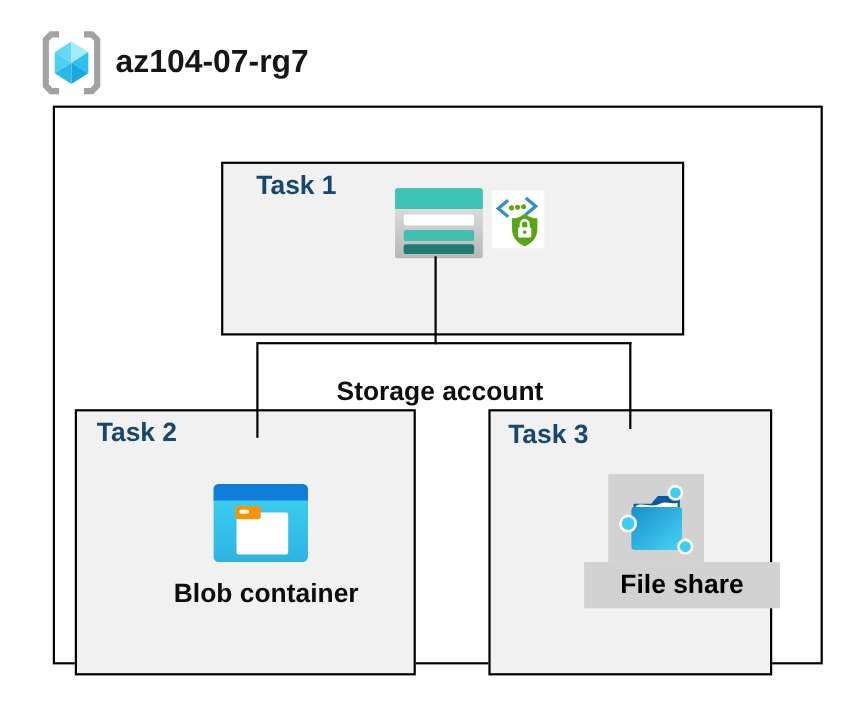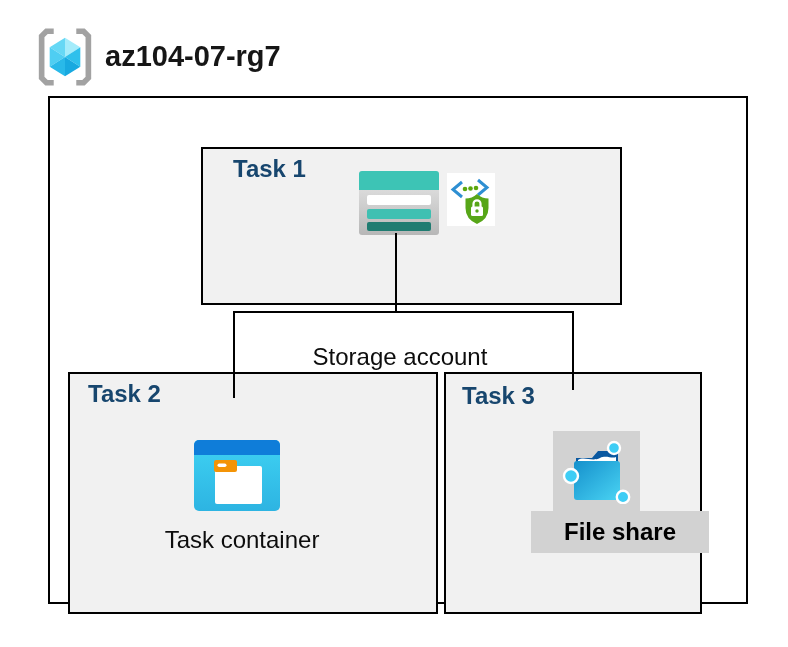--- a/index.html
+++ b/index.html
@@ -13,30 +13,30 @@
     letter-spacing:0px;white-space:nowrap;text-align:right;
   }
   .outer-boundary{
     position:absolute;left:48px;top:96px;width:700px;height:508px;
     border:2px solid #000000;background:#ffffff;box-sizing:border-box;
   }
   .task-box{
     position:absolute;background:#f1f1f1;border:2px solid #000000;box-sizing:border-box;margin-top:40px;
   }
   .task1{left:201px;top:107px;width:421px;height:158px;}
-  .task2{left:68px;top:332px;width:370px;height:242px;}
+  .task2{left:68px;top:332px;width:310px;height:242px;}
   .task3{left:444px;top:332px;width:258px;height:242px;}
   .task-label{
     position:absolute;font-size:24px;font-weight:bold;color:#17466e;white-space:nowrap;
   }
   .task1 .task-label{left:30px;top:6px;}
   .task2 .task-label{left:18px;top:6px;}
   .task3 .task-label{left:16px;top:8px;}
   .item-label{
-    position:absolute;font-size:24px;font-weight:normal;color:#0d0d0d;
+    position:absolute;font-size:24px;font-weight:bold;color:#0d0d0d;
     text-align:center;white-space:nowrap;
   }
   .storage-label{left:2px;top:194px;width:390px;}
   .blob-label{left:32px;top:152px;width:280px;}
   .fileshare-badge{
     position:absolute;left:85px;top:137px;width:178px;height:42px;background:#d2d2d2;
     display:flex;align-items:center;justify-content:center;
     font-size:24px;font-weight:bold;color:#000000;white-space:nowrap;
   }
   .icon-abs{position:absolute;}
@@ -121,21 +121,21 @@
       </defs>
       <rect x="0" y="0" width="86" height="71" rx="5" fill="url(#bg1)"></rect>
       <path d="M0 15 V5 a5 5 0 0 1 5 -5 h76 a5 5 0 0 1 5 5 v10 z" fill="#0f7dd9"></path>
       <g>
         <rect x="21" y="26" width="47" height="38" rx="2" fill="#ffffff"></rect>
         <rect x="20" y="20" width="23" height="12" rx="2" fill="#f49406"></rect>
         <rect x="23.5" y="23.5" width="9" height="3.6" rx="1.8" fill="#ffffff"></rect>
       </g>
     </svg>
 
-    <div class="item-label blob-label">Task container</div>
+    <div class="item-label blob-label">Blob container</div>
   </div>
 
   <div class="task-box task3">
     <div class="task-label">Task 3</div>
 
     <div class="fileshare-panel">
       <svg class="fileshare-icon" viewBox="0 0 70 66">
         <defs>
           <linearGradient id="fs1" x1="0" y1="0" x2="1" y2="1">
             <stop offset="0" stop-color="#1590cc"></stop>

